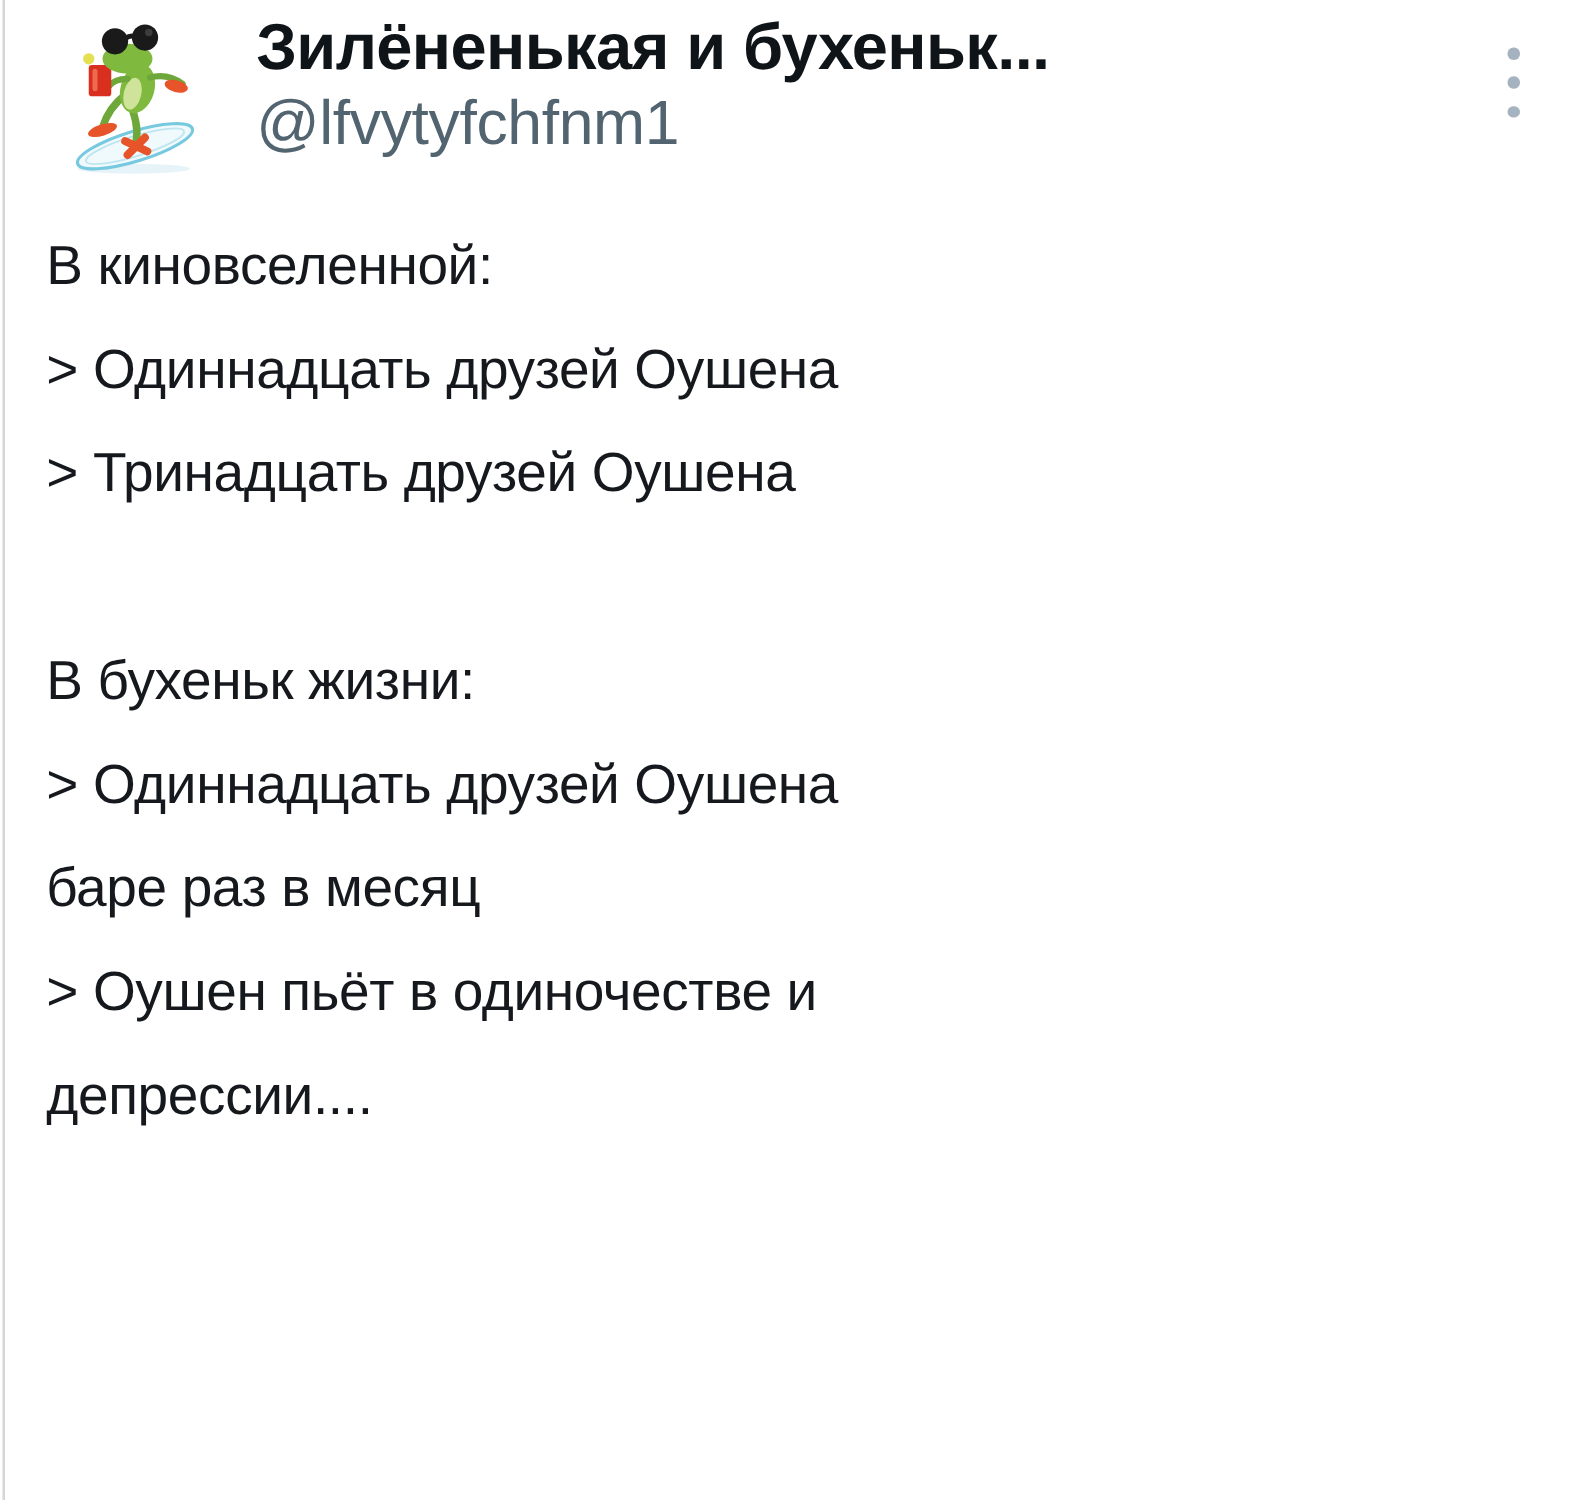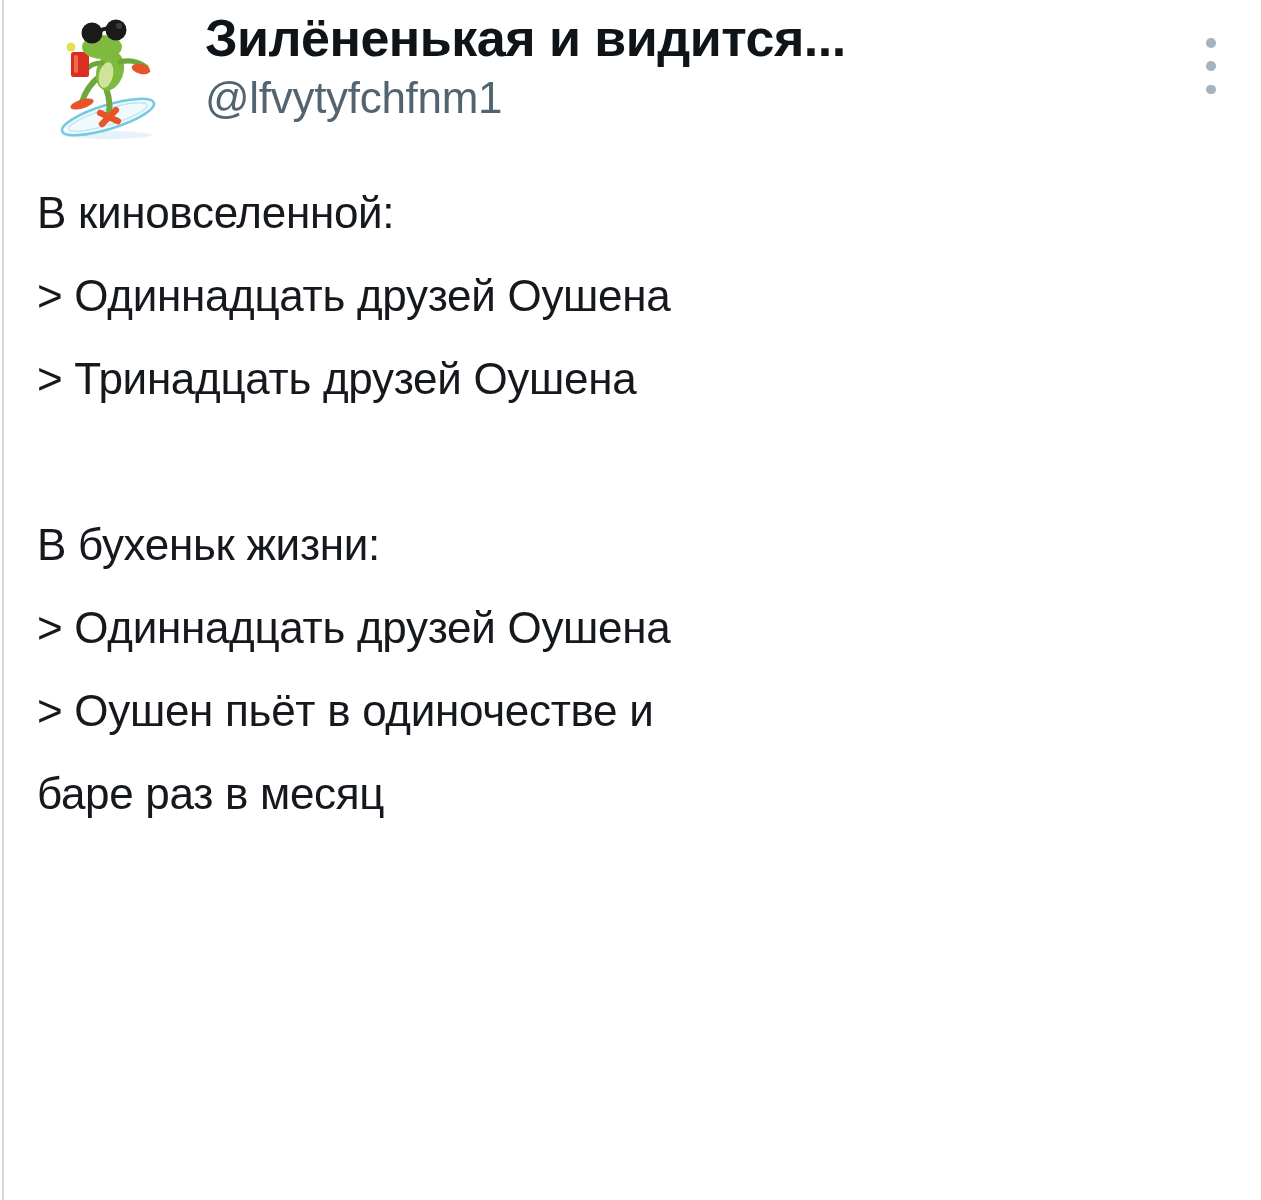--- a/index.html
+++ b/index.html
@@ -38,21 +38,21 @@
   }
   .avatar svg{width:100%;height:100%;display:block;}
   .author-block{
     position:absolute;left:205px;top:8px;max-width:960px;
   }
   .display-name{
     font-size:52px;font-weight:700;line-height:60px;
     color:var(--name-text);letter-spacing:-0.5px;white-space:nowrap;
   }
   .handle{
-    font-size:44px;line-height:56px;margin-top:2px;
+    font-size:50px;line-height:56px;margin-top:2px;
     color:var(--handle-text);letter-spacing:-0.3px;white-space:nowrap;
   }
   .more-button{
     position:absolute;left:1200px;top:38px;width:22px;height:56px;
     display:flex;flex-direction:column;align-items:center;
     justify-content:space-between;cursor:pointer;
   }
   .more-button .dot{
     width:9.5px;height:9.5px;border-radius:50%;
     background:var(--more-dots);
@@ -114,36 +114,37 @@
       <rect class="cup-shine" x="17" y="50" width="4" height="18" rx="2"></rect>
       <ellipse class="head" cx="45" cy="42" rx="20" ry="12"></ellipse>
       <circle class="lens" cx="35" cy="28" r="10.5"></circle>
       <circle class="lens" cx="59" cy="25" r="10.5"></circle>
       <path class="glass-bridge" d="M43 26 Q47 23 50 24"></path>
       <circle class="lens-shine" cx="62" cy="21" r="3"></circle>
     </svg>
   </div>
 
   <div class="author-block">
-    <div class="display-name">Зилёненькая и видится...</div>
+    <div class="display-name">Зилёненькая и бухеньк...</div>
     <div class="handle">@lfvytyfchfnm1</div>
   </div>
 
   <div class="more-button" title="">
     <span class="kebab" style="display:contents;">
       <span class="dot"></span>
       <span class="dot"></span>
       <span class="dot"></span>
     </span>
   </div>
 
 </div>
 
 <div class="tweet-body">
     <div class="body-line">В киновселенной:</div>
     <div class="body-line">&gt; Одиннадцать друзей Оушена</div>
     <div class="body-line">&gt; Тринадцать друзей Оушена</div>
     <div class="body-line">&nbsp;</div>
     <div class="body-line">В бухеньк жизни:</div>
     <div class="body-line">&gt; Одиннадцать друзей Оушена</div>
+    <div class="body-line">баре раз в месяц</div>
     <div class="body-line">&gt; Оушен пьёт в одиночестве и</div>
-    <div class="body-line">баре раз в месяц</div>
+    <div class="body-line">депрессии....</div>
   </div>
 
 </body></html>

